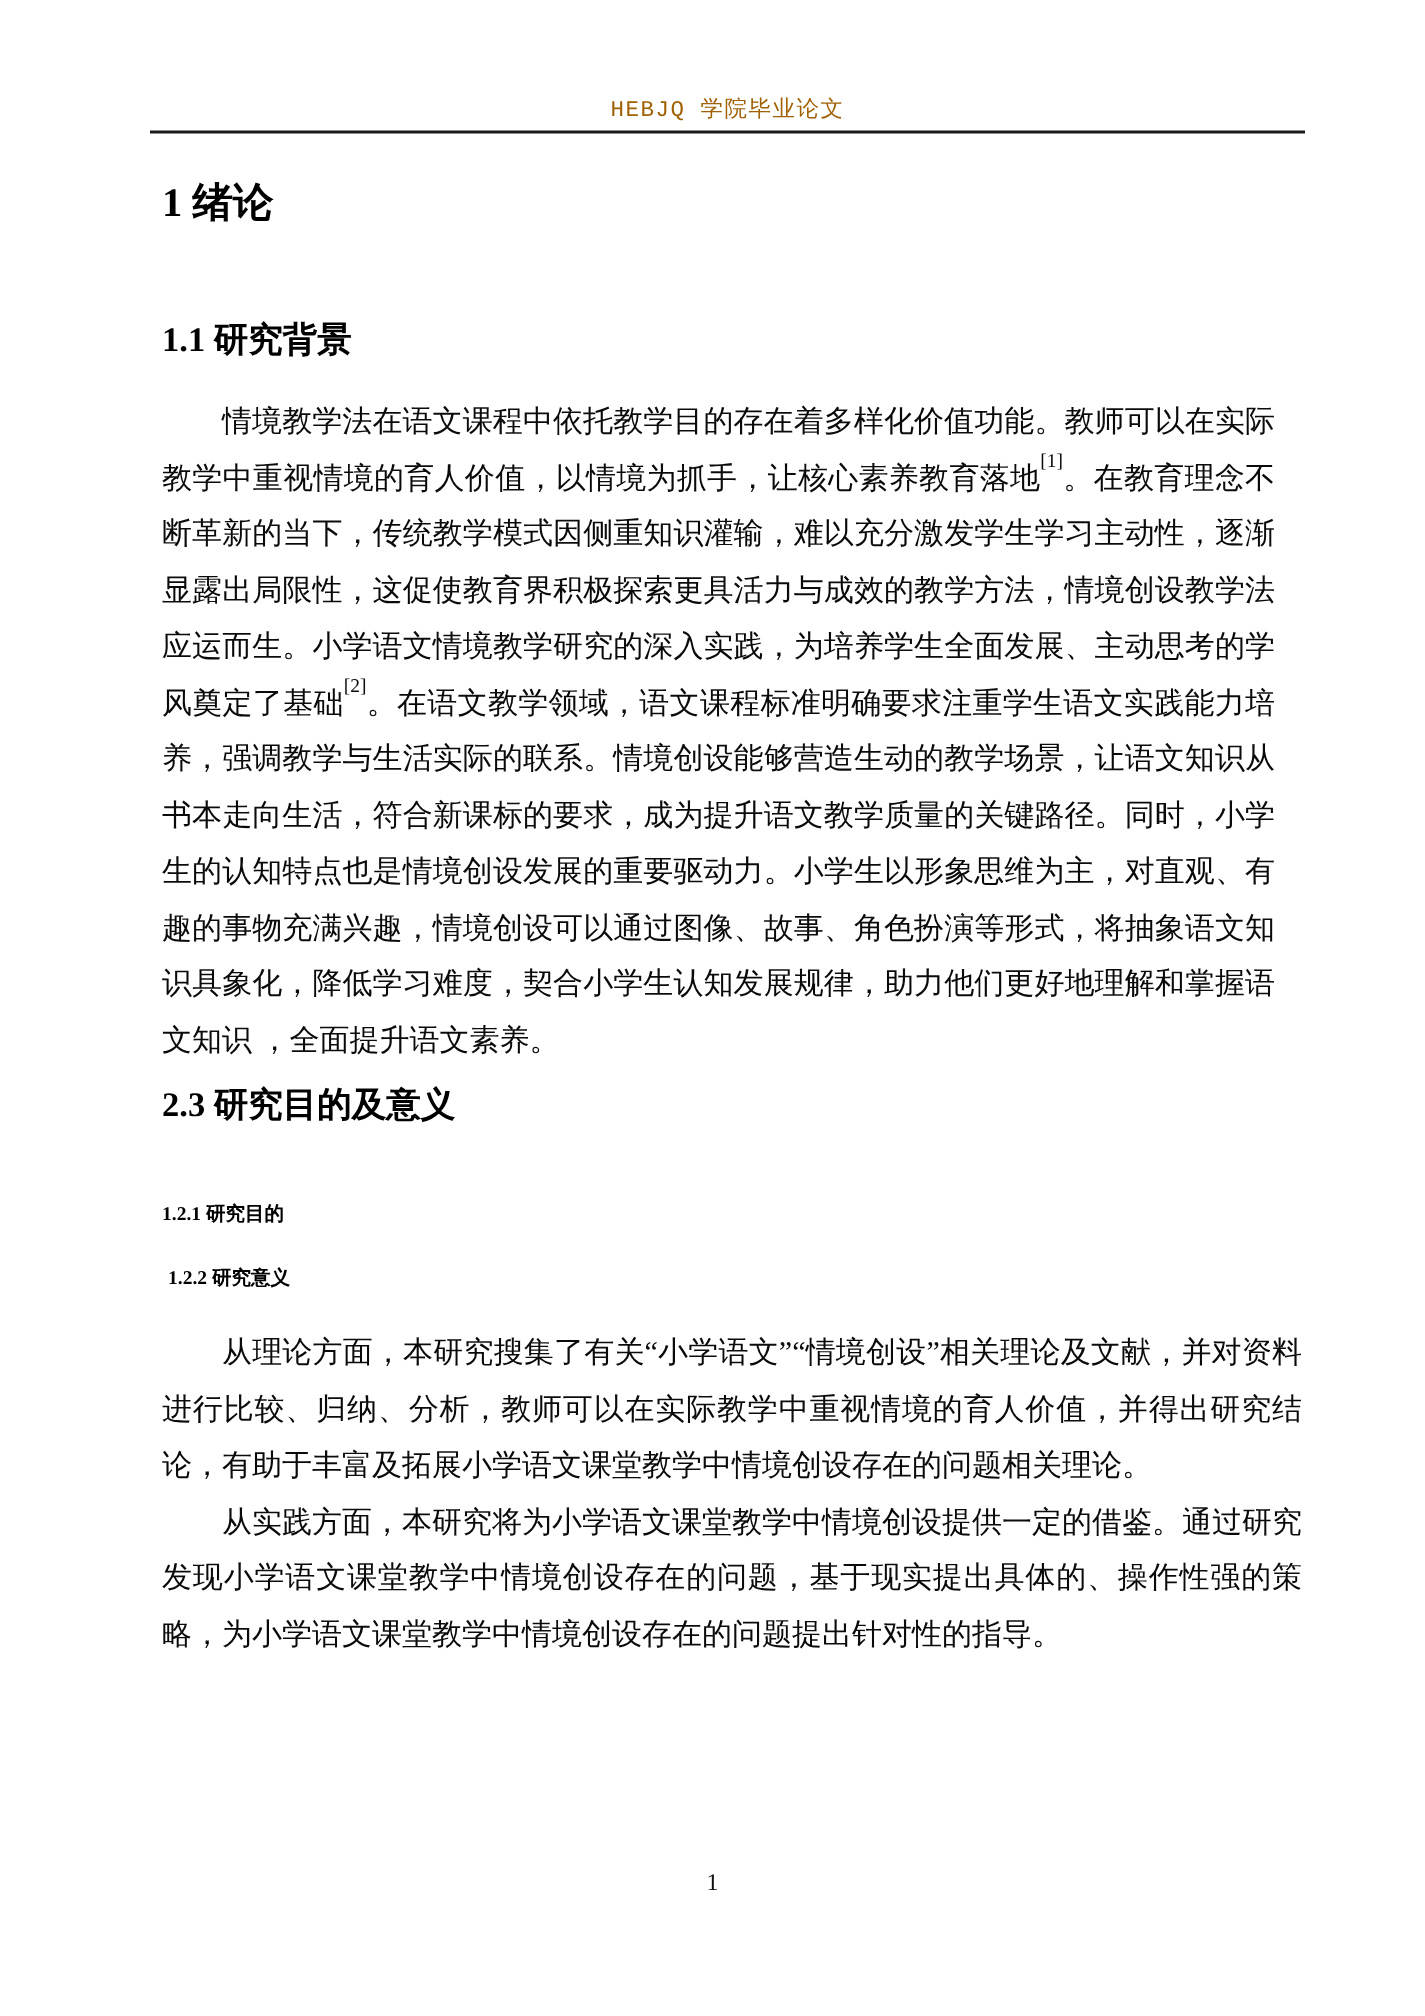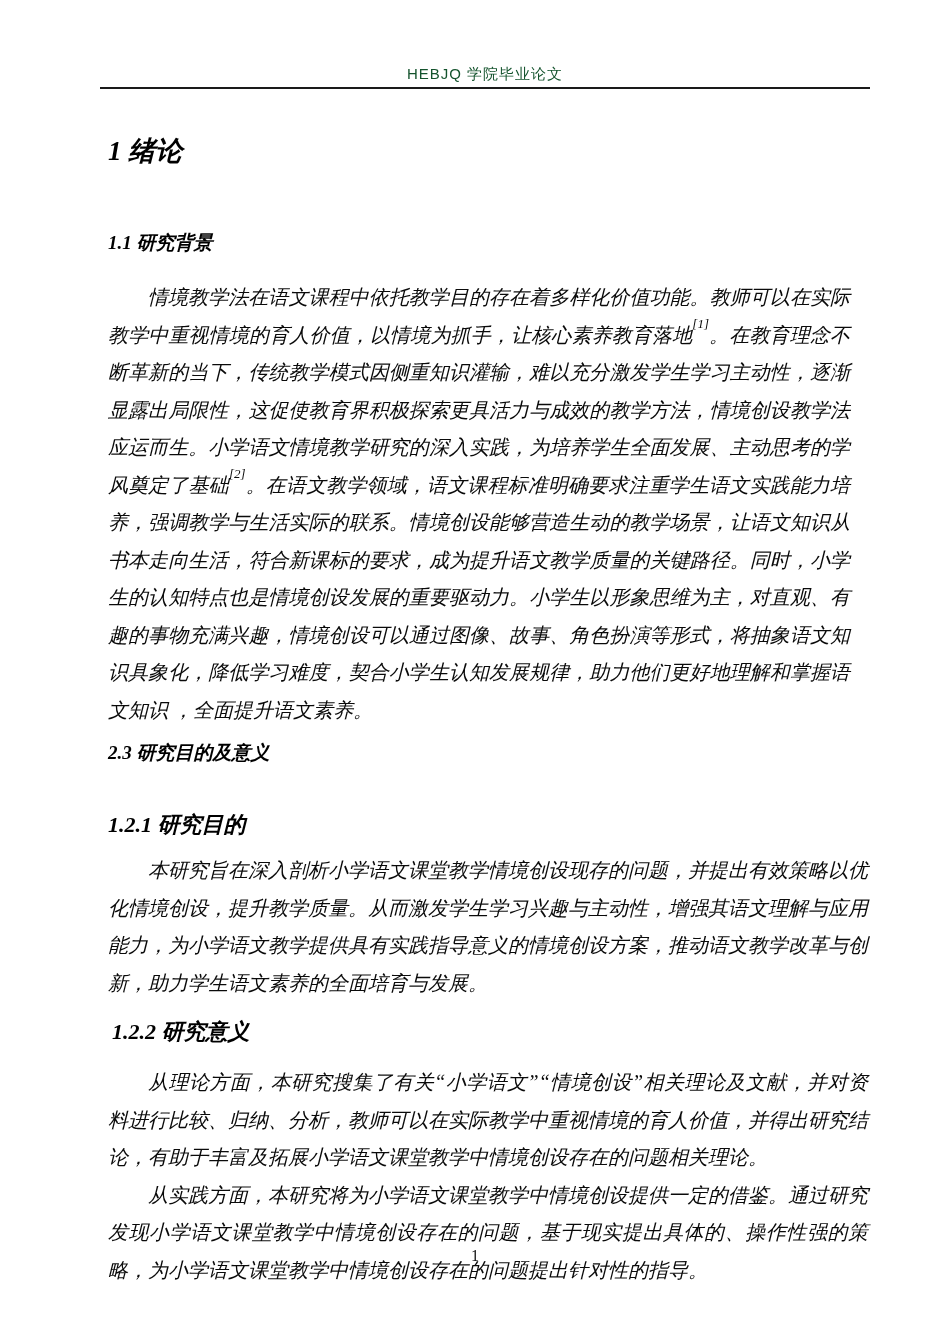--- a/index.html
+++ b/index.html
@@ -19,54 +19,53 @@
   .page-header {
     position: absolute;
     top: 0;
     left: 100px;
     width: 770px;
     padding: 64px 0 3px 0;
     border-bottom: 2px solid #1a1a1a;
     text-align: center;
   }
   .page-header .header-title {
-    font-family: Liberation Sans, sans-serif;
+    font-family: Liberation Mono, monospace;
     font-size: 15px;
     line-height: 20px;
     letter-spacing: 1px;
-    color: #14532d;
+    color: #a16207;
     text-align: right;
   }
   
   .content {
     position: absolute;
-    top: 16px;
+    top: 0;
     left: 108px;
     width: 760px;
-    font-style: italic;
   }
   .chapter-title {
     margin: 118px 0 0 0;
     font-family: "Liberation Serif", sans-serif;
     font-weight: 600;
     font-size: 27px;
     line-height: 34px;
     color: #000000;
   }
   h2.sec {
     font-family: "Liberation Serif", sans-serif;
     font-weight: 600;
-    font-size: 19px;
+    font-size: 23px;
     line-height: 30px;
     color: #000000;
   }
   h3.subsec {
     font-family: "Liberation Serif", sans-serif;
     font-weight: 600;
-    font-size: 22px;
+    font-size: 13px;
     line-height: 27px;
     color: #000000;
   }
   #sec-1-1 { margin: 60px 0 0 0; }
   #sec-1-2 { margin: 9px 0 0 0; }
   #sec-1-2-1 { margin: 43px 0 0 0; }
   #sec-1-2-2 { margin: 16px 0 0 4px; }
   p.body-para {
     font-family: "Liberation Serif", serif;
     font-size: 20px;
@@ -116,21 +115,20 @@
     <h1 class="chapter-title">1 绪论</h1>
 
     <h2 class="sec" id="sec-1-1">1.1 研究背景</h2>
 
     <p class="body-para" id="para-background"><span>情境教学法在语文课程中依托教学目的存在着多样化价值功能。教师可以在实际教学中重视情境的育人价值，以情境为抓手，让核心素养教育落地</span><sup class="ref">[1]</sup><span>。在教育理念不断革新的当下，传统教学模式因侧重知识灌输，难以充分激发学生学习主动性，逐渐显露出局限性，这促使教育界积极探索更具活力与成效的教学方法，情境创设教学法应运而生。小学语文情境教学研究的深入实践，为培养学生全面发展、主动思考的学风奠定了基础</span><sup class="ref">[2]</sup><span>。在语文教学领域，语文课程标准明确要求注重学生语文实践能力培养，强调教学与生活实际的联系。情境创设能够营造生动的教学场景，让语文知识从书本走向生活，符合新课标的要求，成为提升语文教学质量的关键路径。同时，小学生的认知特点也是情境创设发展的重要驱动力。小学生以形象思维为主，对直观、有趣的事物充满兴趣，情境创设可以通过图像、故事、角色扮演等形式，将抽象语文知识具象化，降低学习难度，契合小学生认知发展规律，助力他们更好地理解和掌握语文知识 ，全面提升语文素养。</span></p>
 
     <h2 class="sec" id="sec-1-2">2.3 研究目的及意义</h2>
 
     <h3 class="subsec" id="sec-1-2-1">1.2.1 研究目的</h3>
 
-    <p class="body-para" id="para-purpose">本研究旨在深入剖析小学语文课堂教学情境创设现存的问题，并提出有效策略以优化情境创设，提升教学质量。从而激发学生学习兴趣与主动性，增强其语文理解与应用能力，为小学语文教学提供具有实践指导意义的情境创设方案，推动语文教学改革与创新，助力学生语文素养的全面培育与发展。</p>
 
     <h3 class="subsec" id="sec-1-2-2">1.2.2 研究意义</h3>
 
     <p class="body-para" id="para-theory">从理论方面，本研究搜集了有关“小学语文”“情境创设”相关理论及文献，并对资料进行比较、归纳、分析，教师可以在实际教学中重视情境的育人价值，并得出研究结论，有助于丰富及拓展小学语文课堂教学中情境创设存在的问题相关理论。</p>
 
     <p class="body-para" id="para-practice">从实践方面，本研究将为小学语文课堂教学中情境创设提供一定的借鉴。通过研究发现小学语文课堂教学中情境创设存在的问题，基于现实提出具体的、操作性强的策略，为小学语文课堂教学中情境创设存在的问题提出针对性的指导。</p>
 
   </div>
 
   <div class="page-footer">

